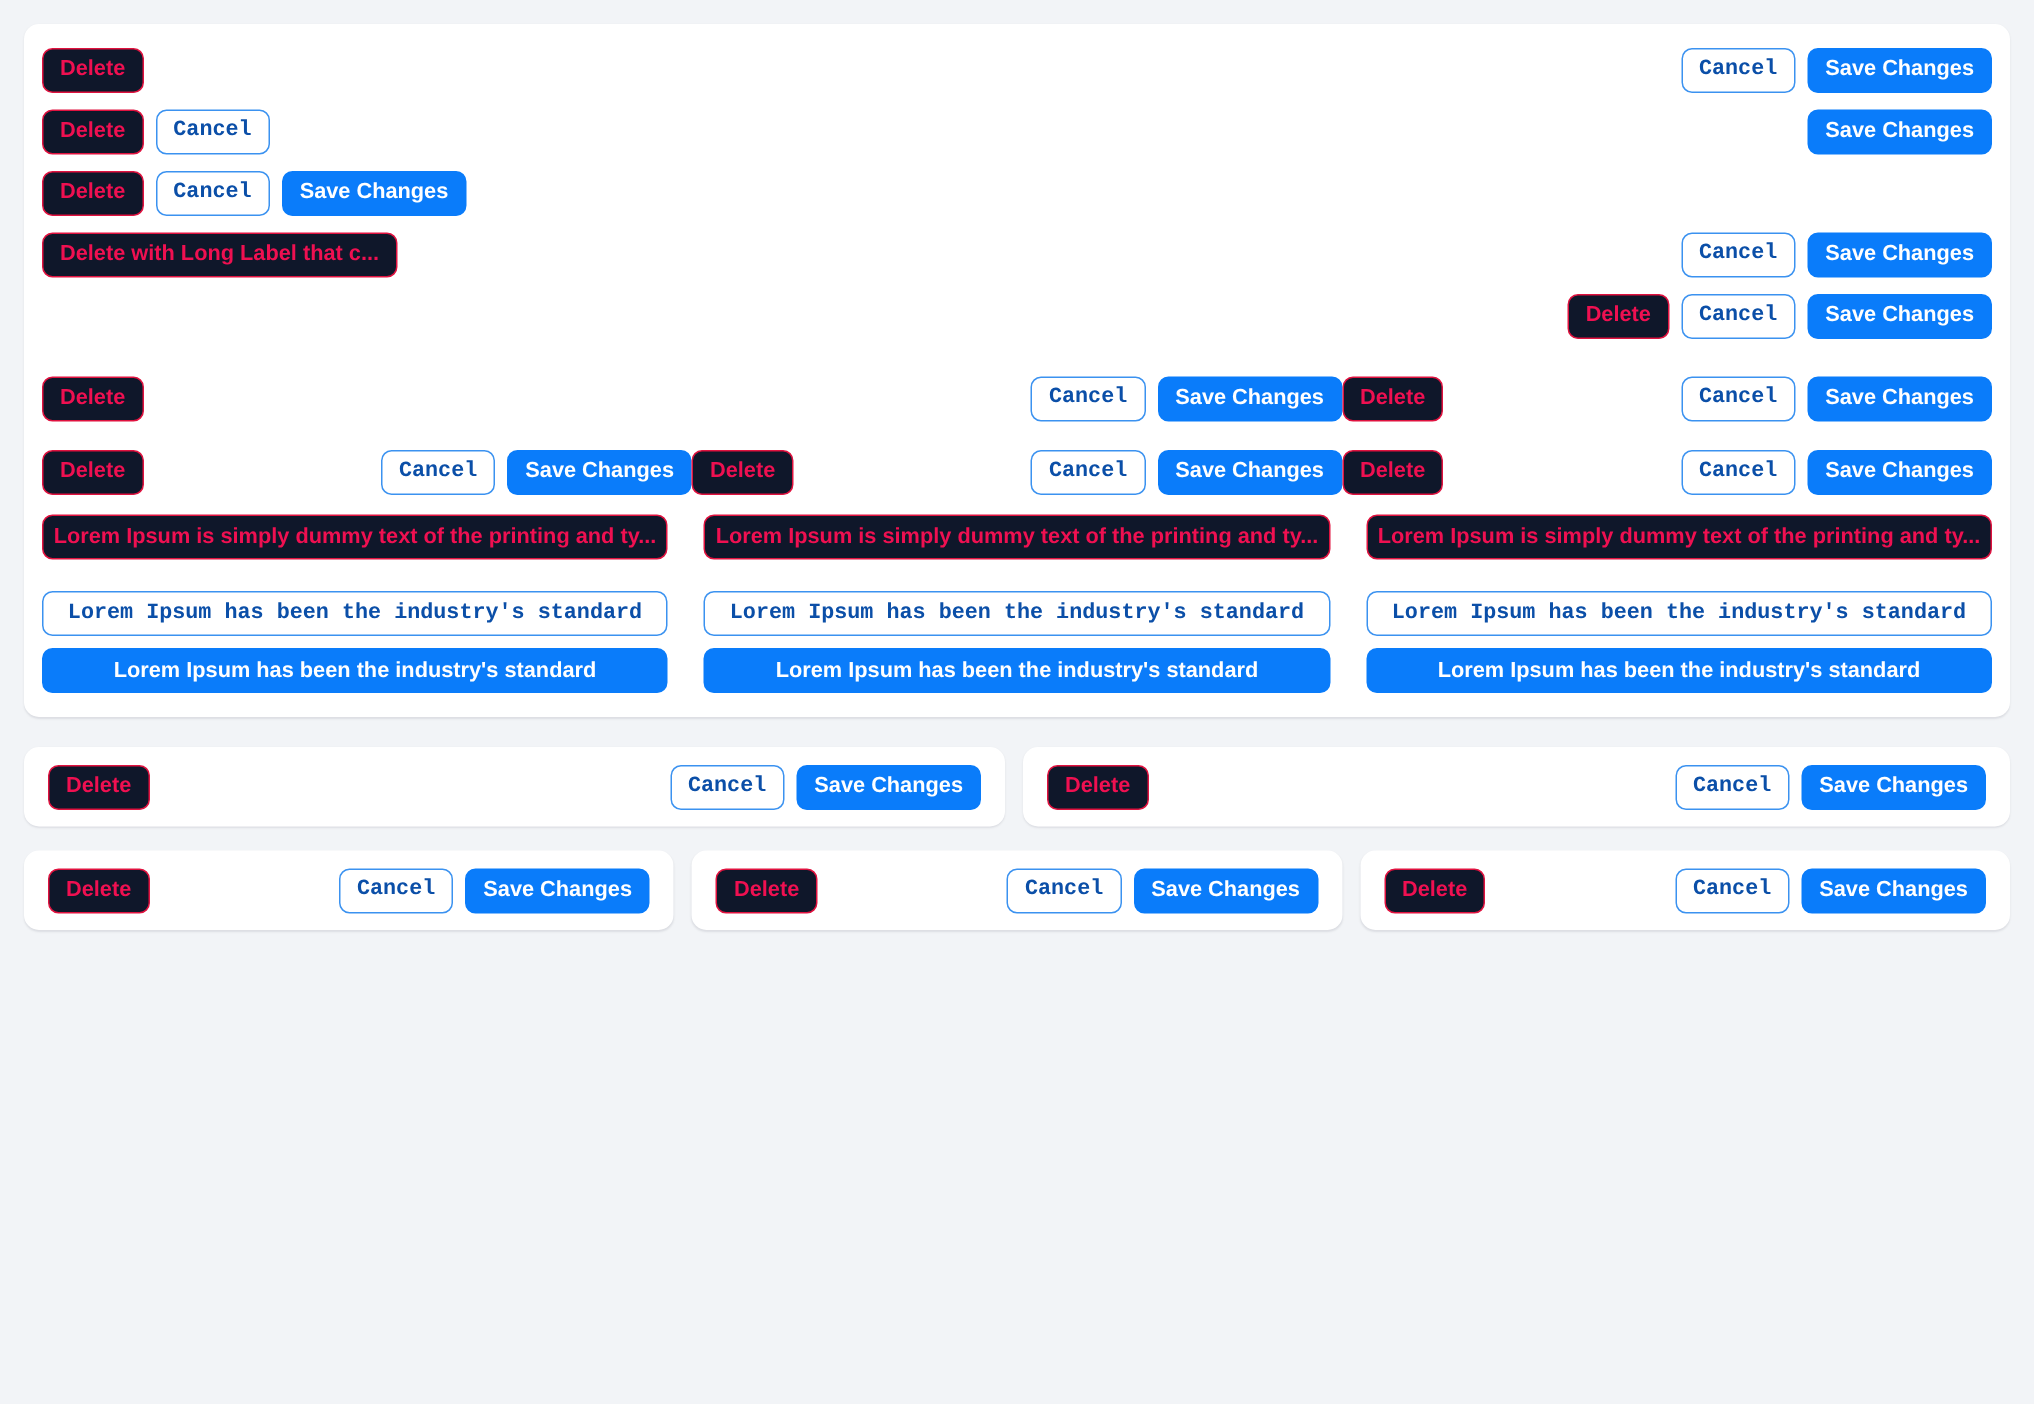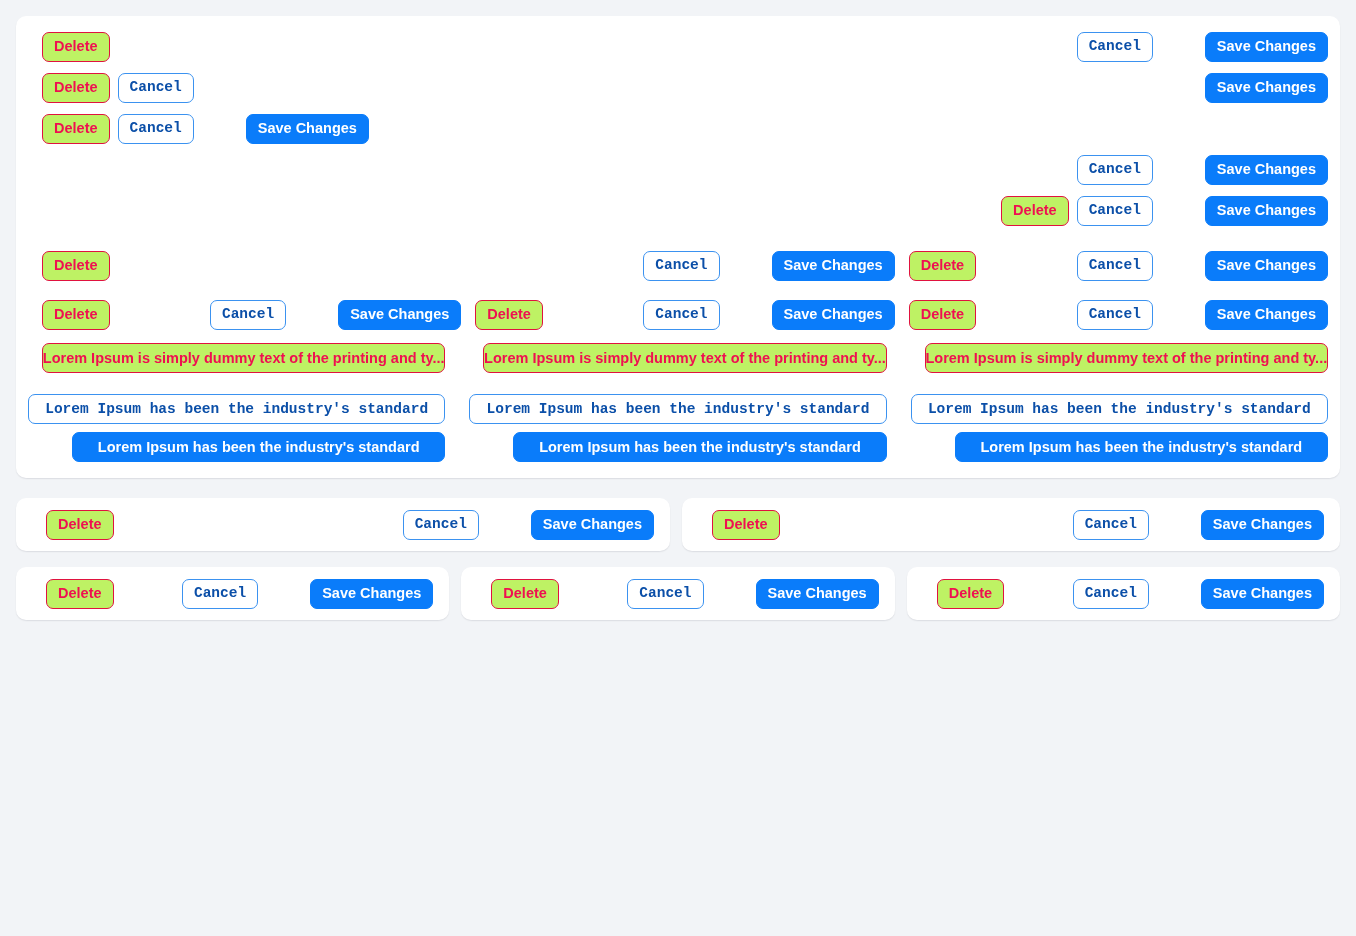--- a/index.html
+++ b/index.html
@@ -47,36 +47,34 @@
     background: #ffffff;
     cursor: pointer;
     white-space: nowrap;
     overflow: hidden;
     text-overflow: ellipsis;
   }
 
   .btn-danger {
     color: #ef1051;
     border-color: #e0123f;
-    background: #bef264;
-    margin-left: 14px;
+    background: #0f172a;
   }
 
   .btn-secondary {
     color: #0b4fa8;
     border-color: #3b92f0;
     background: #ffffff;
     font-family: Liberation Mono, monospace;
   }
 
   .btn-primary {
     color: #ffffff;
     border-color: #0a7cfa;
     background: #0a7cfa;
-    margin-left: 44px;
   }
 
   .btn-wide {
     display: flex;
     width: 100%;
     padding: 0 12px;
   }
 
   
   .row {
@@ -181,20 +179,23 @@
     <div class="row">
       <div class="grp">
         <button class="btn btn-danger">Delete</button>
         <button class="btn btn-secondary">Cancel</button>
         <button class="btn btn-primary">Save Changes</button>
       </div>
       <div class="spacer"></div>
     </div>
 
     <div class="row">
+      <div class="grp">
+        <button class="btn btn-danger">Delete with Long Label that c...</button>
+      </div>
       <div class="spacer"></div>
       <div class="grp">
         <button class="btn btn-secondary">Cancel</button>
         <button class="btn btn-primary">Save Changes</button>
       </div>
     </div>
 
     <div class="row">
       <div class="spacer"></div>
       <div class="grp">

